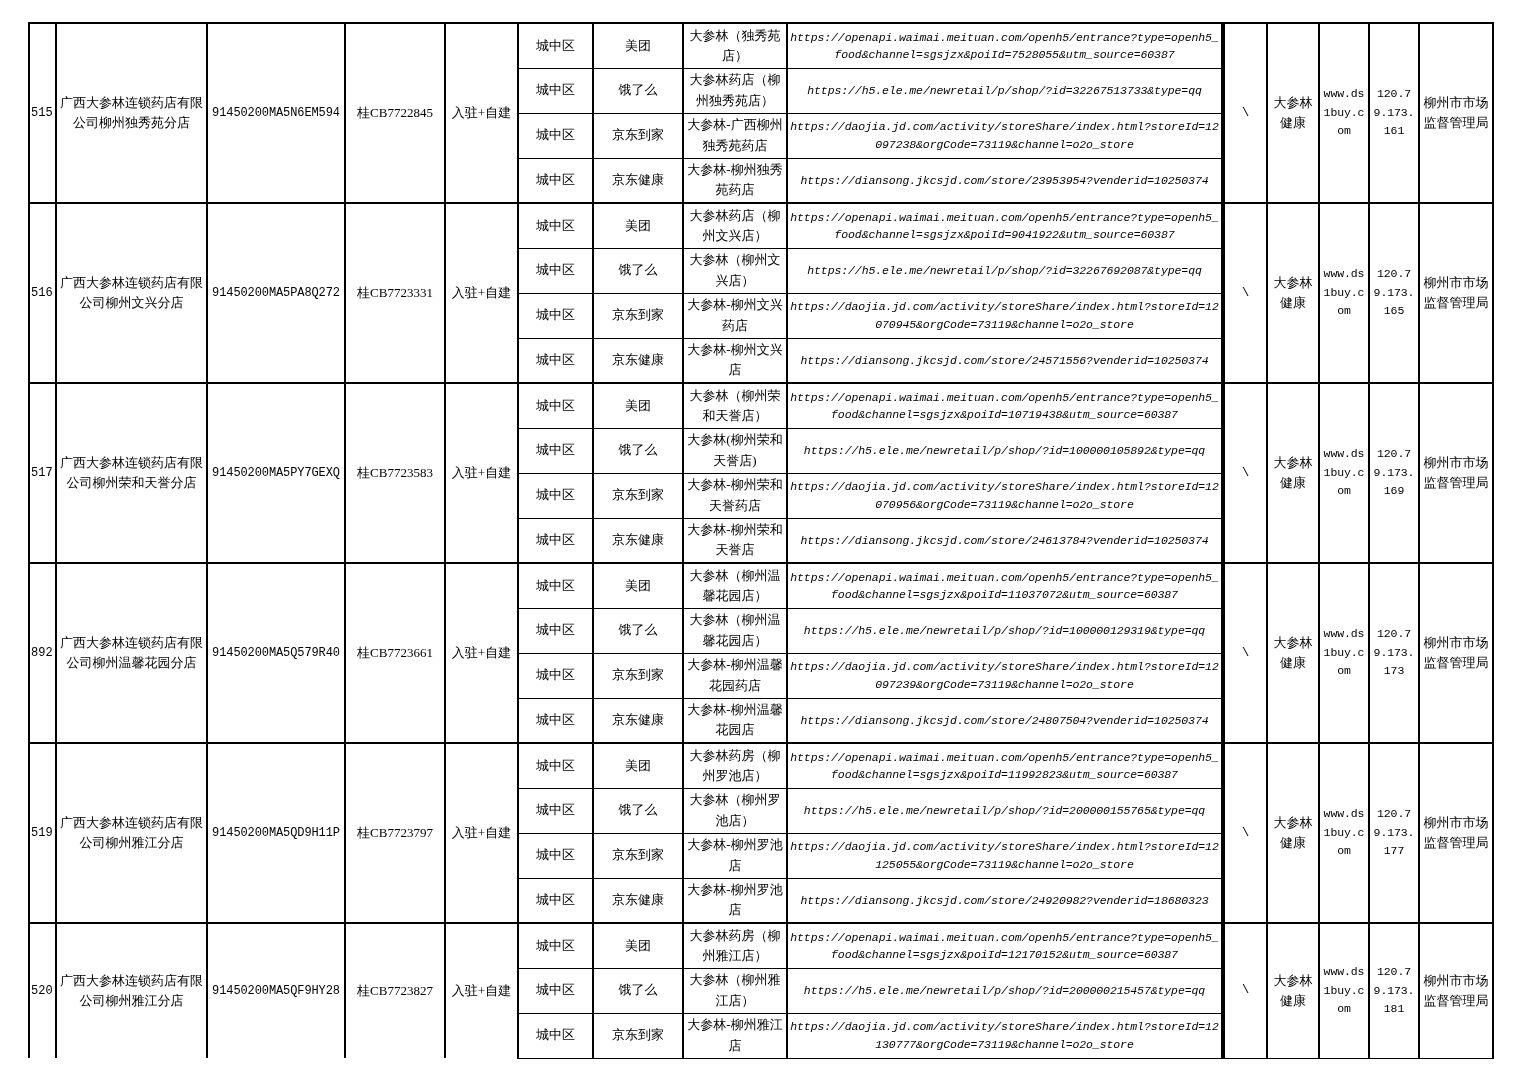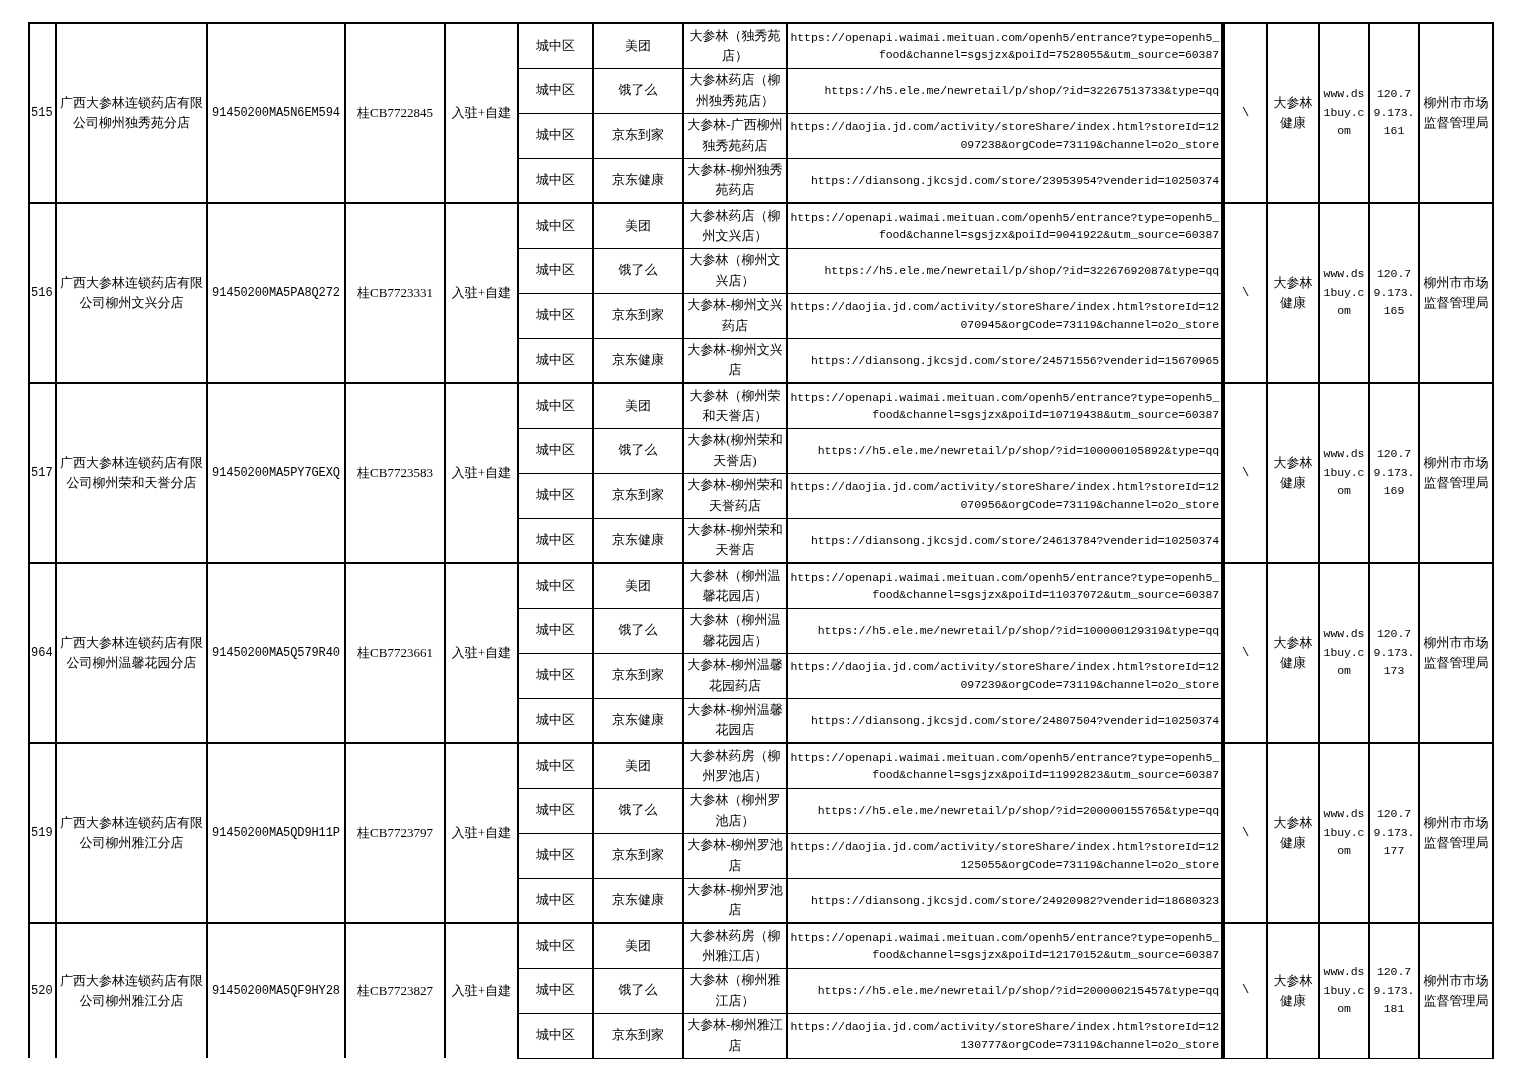--- a/index.html
+++ b/index.html
@@ -20,22 +20,22 @@
     vertical-align:middle; text-align:center;
     font-size:13px; line-height:1.55;
     padding:0 2px; overflow:hidden; word-break:break-all;
   }
   tr.main-start td { border-top-width:2px; }
   td.nb { border-bottom:none; }
   .mono { font-family:"Liberation Mono","DejaVu Sans Mono",monospace; }
   td.col-no { font-size:12px; text-align:left; padding:1px 1px; }
   td.col-code { font-size:12px; letter-spacing:-0.1px;margin-left:28px; }
   td.col-url {
-    text-align:right; font-size:11.5px; letter-spacing:-0.1px;
-    line-height:1.5; padding:0 2px;
+    text-align:center; font-size:11.5px; letter-spacing:-0.1px;
+    line-height:1.5; padding:0 2px;font-style:italic;
   }
   td.col-slash { border-left-width:4px; font-size:12px; }
   td.col-website, td.col-ip {
     font-size:11.5px; letter-spacing:-0.1px; line-height:1.6; padding:0 3px;border-radius:23px;
   }
   td.col-company { padding:12px 2px; }
   td.col-regulator { padding:0 1px;margin-left:46px; }
 </style>
 </head>
 <body>
@@ -118,21 +118,21 @@
         <tr>
           <td class="col-district">城中区</td>
           <td class="col-platform">京东到家</td>
           <td class="col-storename">大参林-柳州文兴药店</td>
           <td class="col-url mono">https://daojia.jd.com/activity/storeShare/index.html?storeId=12070945&amp;orgCode=73119&amp;channel=o2o_store</td>
         </tr>
         <tr>
           <td class="col-district">城中区</td>
           <td class="col-platform">京东健康</td>
           <td class="col-storename">大参林-柳州文兴店</td>
-          <td class="col-url mono">https://diansong.jkcsjd.com/store/24571556?venderid=15670965</td>
+          <td class="col-url mono">https://diansong.jkcsjd.com/store/24571556?venderid=10250374</td>
         </tr>
         <tr class="main-start">
           <td class="col-no mono" rowspan="4">517</td>
           <td class="col-company" rowspan="4">广西大参林连锁药店有限公司柳州荣和天誉分店</td>
           <td class="col-code mono" rowspan="4">91450200MA5PY7GEXQ</td>
           <td class="col-license" rowspan="4">桂CB7723583</td>
           <td class="col-entry" rowspan="4">入驻+自建</td>
           <td class="col-district">城中区</td>
           <td class="col-platform">美团</td>
           <td class="col-storename">大参林（柳州荣和天誉店）</td>
@@ -155,21 +155,21 @@
           <td class="col-storename">大参林-柳州荣和天誉药店</td>
           <td class="col-url mono">https://daojia.jd.com/activity/storeShare/index.html?storeId=12070956&amp;orgCode=73119&amp;channel=o2o_store</td>
         </tr>
         <tr>
           <td class="col-district">城中区</td>
           <td class="col-platform">京东健康</td>
           <td class="col-storename">大参林-柳州荣和天誉店</td>
           <td class="col-url mono">https://diansong.jkcsjd.com/store/24613784?venderid=10250374</td>
         </tr>
         <tr class="main-start">
-          <td class="col-no mono" rowspan="4">964</td>
+          <td class="col-no mono" rowspan="4">892</td>
           <td class="col-company" rowspan="4">广西大参林连锁药店有限公司柳州温馨花园分店</td>
           <td class="col-code mono" rowspan="4">91450200MA5Q579R40</td>
           <td class="col-license" rowspan="4">桂CB7723661</td>
           <td class="col-entry" rowspan="4">入驻+自建</td>
           <td class="col-district">城中区</td>
           <td class="col-platform">美团</td>
           <td class="col-storename">大参林（柳州温馨花园店）</td>
           <td class="col-url mono">https://openapi.waimai.meituan.com/openh5/entrance?type=openh5_food&amp;channel=sgsjzx&amp;poiId=11037072&amp;utm_source=60387</td>
           <td class="col-slash mono" rowspan="4">\</td>
           <td class="col-operator" rowspan="4">大参林健康</td>

